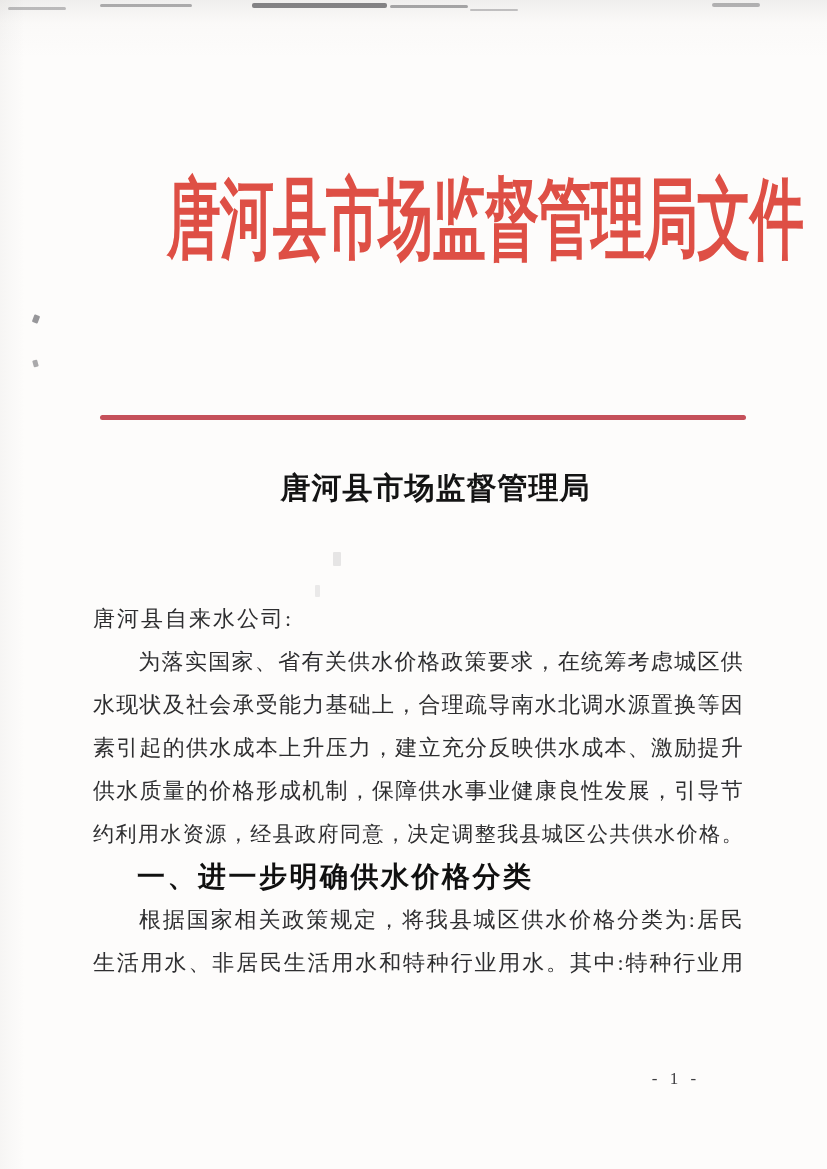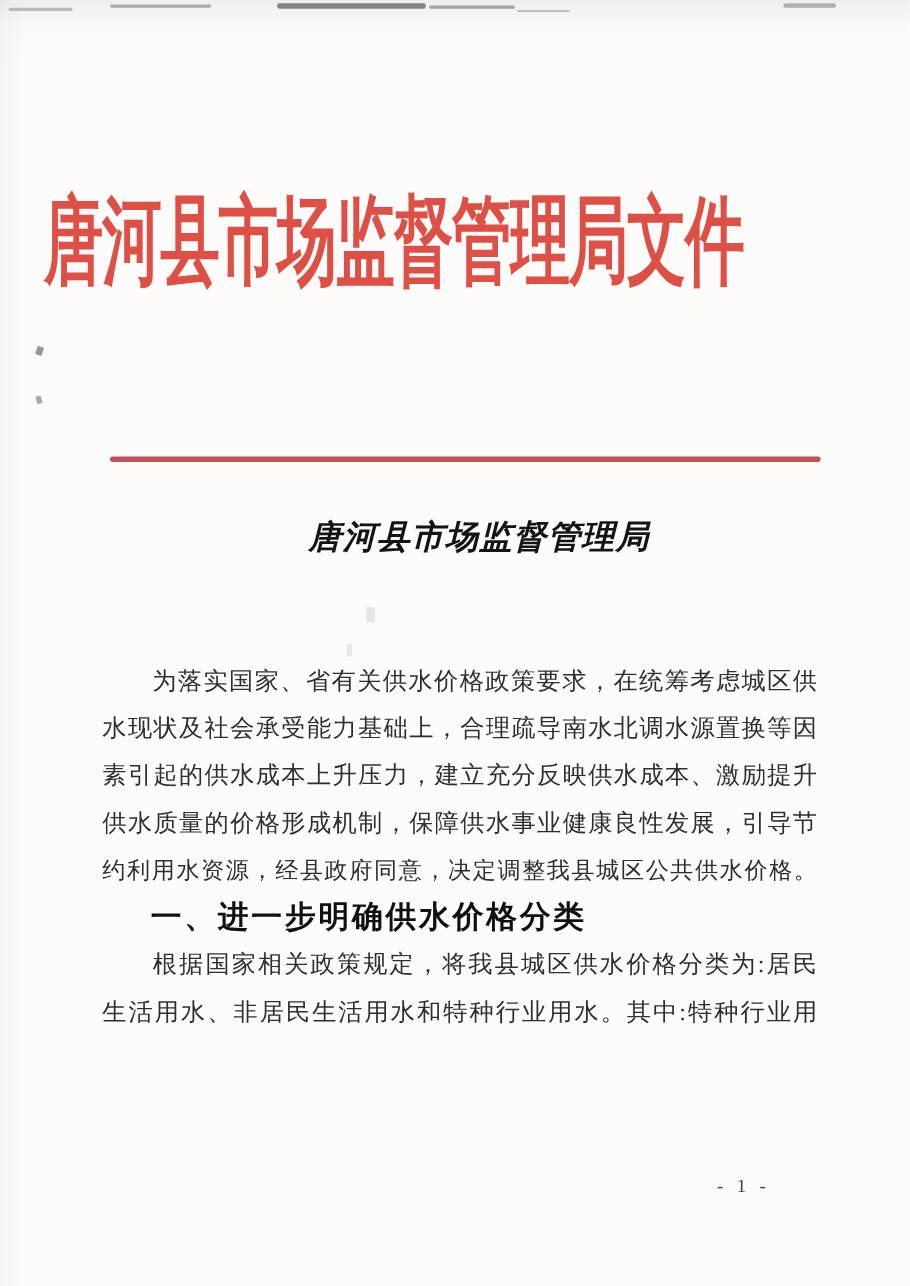--- a/index.html
+++ b/index.html
@@ -14,21 +14,21 @@
       linear-gradient(180deg, rgba(120,118,115,0.10) 0%, rgba(120,118,115,0.02) 2%, rgba(0,0,0,0) 5%),
       linear-gradient(90deg, rgba(120,118,115,0.05) 0%, rgba(0,0,0,0) 3%),
       #fdfcfb;
   }
   
   .smudge { position:absolute; background:#3a3a3e; filter:blur(0.7px); border-radius:2px; }
   .speck  { position:absolute; background:#44444a; border-radius:1px; }
 
   
   .org-title-wrap {
-    position:absolute; top:176px; left:16px; right:0; text-align:left;
+    position:absolute; top:176px; left:16px; right:0; text-align:right;
     white-space:nowrap;
   }
   .org-title {
     display:inline-block; font-size:58px; font-weight:700; line-height:1;
     transform:scale(0.93,1.52); transform-origin:center top;
     letter-spacing:-1px;
   }
 
   .doc-number {
     position:absolute; top:352px; left:0; right:0; text-align:center;
@@ -37,21 +37,21 @@
 
   .red-line {
     position:absolute; top:415px; left:100px; width:646px; height:4.5px;
     border-radius:3px;
   }
 
   .notice-title {
     position:absolute; left:44px; right:0; text-align:center;
     font-weight:700; color:#141414; white-space:nowrap;
   }
-  .notice-title.l1 { top:468px; font-size:30px; letter-spacing:1px;font-style:italic; }
+  .notice-title.l1 { top:468px; font-size:30px; letter-spacing:1px; }
   .notice-title.l2 { top:508px; font-size:31px; letter-spacing:0.5px; }
 
   .body-block { position:absolute; left:93px; width:650px; top:598px; }
   .line {
     height:42.9px; font-size:22px; color:#2e2e30;
     display:flex; align-items:center; white-space:nowrap;
   }
   .line.justify { justify-content:space-between; }
   .line.plain   { letter-spacing:2px; }
   .line.heading { font-weight:700; font-size:28px; color:#101010; letter-spacing:2.5px; }
@@ -83,20 +83,21 @@
   <div class="org-title-wrap">
     <span class="org-title" style="color: rgb(222, 79, 69);">唐河县市场监督管理局文件</span>
   </div>
 
 
   <div class="red-line" style="background: rgb(197, 80, 90);"></div>
 
   <div class="notice-title l1">唐河县市场监督管理局</div>
 
   <div class="body-block" id="body-lines">
+      <div class="line plain">唐河县自来水公司:</div>
       <div class="line justify">
         <span class="indent-spacer"></span>
         <span class="ch">为</span>
         <span class="ch">落</span>
         <span class="ch">实</span>
         <span class="ch">国</span>
         <span class="ch">家</span>
         <span class="ch">、</span>
         <span class="ch">省</span>
         <span class="ch">有</span>

